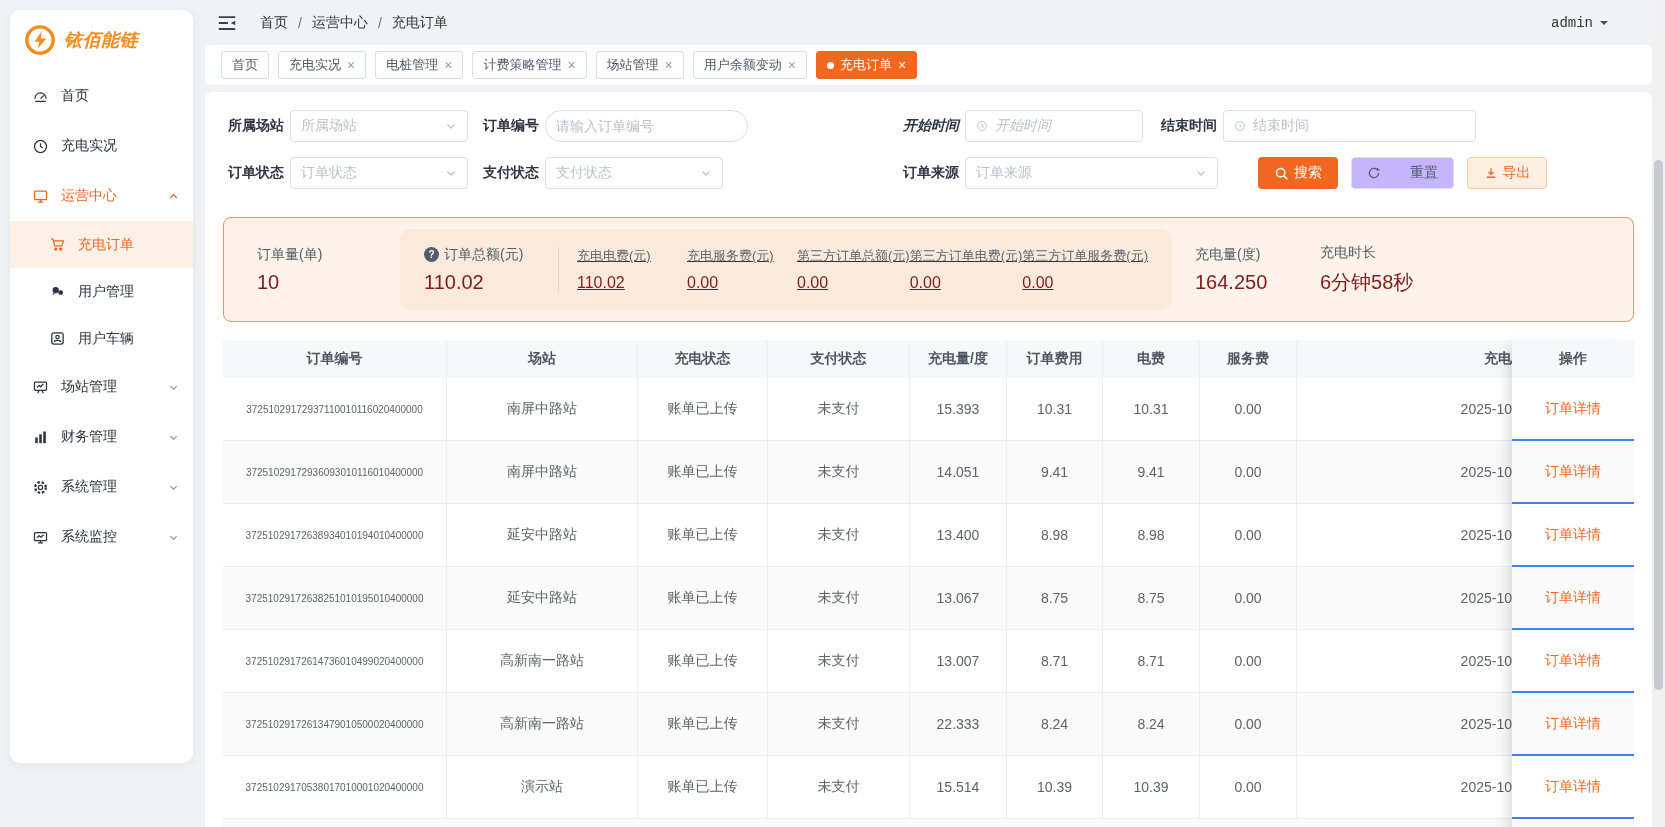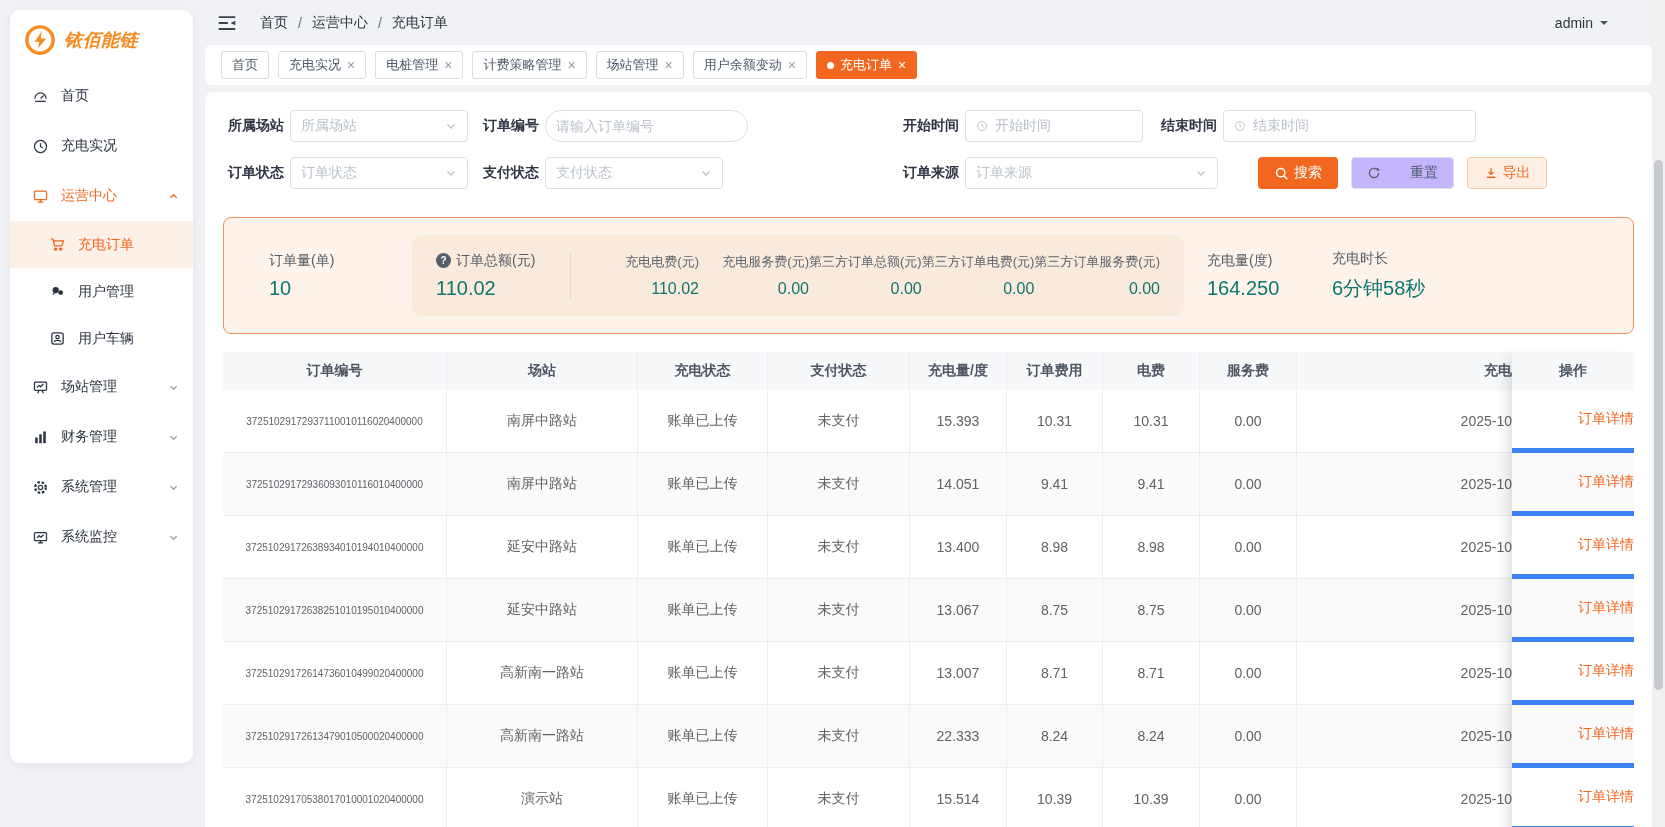--- a/index.html
+++ b/index.html
@@ -20,21 +20,21 @@
   .menu-item.sub { height:47px; padding-left:39px; }
   .menu-item.sub.active { background:#fdf0e7; color:#f2671f; }
   .menu-item.sub.active .mi-icon { color:#f2671f; }
 
   
   .topbar { position:absolute; left:205px; top:0; width:1447px; height:45px; display:flex; align-items:center; }
   .collapse-btn { width:22px; height:22px; margin-left:11px; color:#39414f; cursor:pointer; }
   .breadcrumb { display:flex; align-items:center; gap:10px; margin-left:22px; font-size:14px; color:#2e3440; }
   .crumb { cursor:pointer; }
   .crumb-sep { color:#6e7683; }
-  .user { margin-left:auto; margin-right:44px; display:flex; align-items:center; gap:7px; font-size:14px; color:#2e3440; cursor:pointer; }
+  .user { margin-left:auto; margin-right:44px; display:flex; align-items:center; gap:7px; font-size:14px; color:#2e3440; cursor:pointer;font-family:Liberation Mono, monospace; }
   .caret { width:0; height:0; border:4.5px solid transparent; border-top-color:#4a5160; margin-top:4px; }
 
   
   .tabsbar { position:absolute; left:205px; top:45px; width:1447px; height:40px; background:#fff; border-radius:6px; display:flex; align-items:center; gap:9px; padding:0 16px; }
   .tab { display:flex; align-items:center; gap:6px; height:28px; padding:0 10px; border:1px solid #d8dce3; border-radius:3px; font-size:13px; color:#4e5969; background:#fff; cursor:pointer; white-space:nowrap; }
   .tab .x { color:#959ba4; font-size:14px; line-height:1; cursor:pointer; }
   .tab.active { background:#f2671f; border-color:#f2671f; color:#fff; }
   .tab.active .dot { width:7px; height:7px; border-radius:50%; background:#fff; }
   .tab.active .x { color:#fff; }
 
@@ -46,60 +46,60 @@
   .f-row + .f-row { margin-top:15px; }
   .f-item { display:flex; align-items:center; }
   .f-label { width:62px; flex:none; font-size:14px; font-weight:bold; color:#2f3542; white-space:nowrap; }
   .field { flex:1; height:32px; border:1px solid #dcdfe6; border-radius:4px; display:flex; align-items:center; gap:7px; padding:0 10px; background:#fff; color:#bcc2cb; font-size:14px; cursor:pointer; }
   .field .ph { flex:1; white-space:nowrap; overflow:hidden; }
   .field .chev-sm { width:12px; height:12px; color:#c0c4cc; flex:none; }
   input.txt { flex:1; height:32px; border:1px solid #dcdfe6; border-radius:16px; padding:0 10px; font-size:14px; color:#333; outline:none; font-family:inherit; }
   input.txt::placeholder { color:#bcc2cb; }
   .w1 { width:240px; margin-left:5px; }
   .w2 { width:240px; margin-left:15px; }
-  .w3 { width:240px; margin-left:180px; }
+  .w3 { width:240px; margin-left:180px;font-style:italic; }
   .w3b { width:315px; margin-left:180px; }
   .w4 { width:315px; margin-left:18px; }
   .btns { display:flex; align-items:center; gap:13px; margin-left:40px; }
   .btn { height:32px; min-width:80px; padding:0 15px; border-radius:4px; font-size:14px; display:flex; align-items:center; justify-content:center; gap:5px; cursor:pointer; border:1px solid transparent; }
   .btn-search { background:#f2671f; color:#fff; }
   .btn-reset { background:#c4b5fd; border-color:#dcdfe6; color:#515a6e;gap:29px; }
   .btn-export { background:#fdf0e3; border-color:#f7c9a3; color:#f2671f; }
 
   
-  .statsbar { margin-top:28px; height:117px; border:1px solid #f0915c; border-radius:8px; background:#fdf3ea; display:flex; align-items:center;padding-left:12px; }
+  .statsbar { margin-top:28px; height:105px; border:1px solid #f0915c; border-radius:8px; background:#fdf3ea; display:flex; align-items:center; }
   .st-label { font-size:14px; color:#565c64; white-space:nowrap; }
-  .st-value { font-size:20px; color:#0f766e; margin-top:7px; white-space:nowrap; }
+  .st-value { font-size:20px; color:#7f1d1d; margin-top:7px; white-space:nowrap; }
   .st-small .st-label { font-size:13px; color:#5f656d; }
   .st-small .st-value { font-size:16px; margin-top:9px; }
   .stat-count { width:176px; padding-left:33px; flex:none; }
   .innerbox { width:772px; height:81px; background:#faeadb; border-radius:10px; display:flex; align-items:center; padding:0 24px; flex:none; }
   .stat-total { min-width:112px; }
   .stat-total .tl { display:flex; align-items:center; gap:5px; }
   .q { width:15px; height:15px; border-radius:50%; background:#565d6a; color:#fff; font-size:10px; font-weight:bold; display:flex; align-items:center; justify-content:center; flex:none; cursor:pointer; }
   .vdiv { width:1px; height:46px; background:#eed3bd; margin:0 18px 0 22px; flex:none; }
-  .st-small { flex:1; text-align:right; }
+  .st-small { flex:1; text-align:left;text-decoration:underline; }
   .stat-energy { margin-left:23px; width:110px; flex:none; }
   .stat-duration { margin-left:15px; flex:none; }
 
   
   .tablewrap { margin-top:18px; position:relative; }
   .trow { display:flex; align-items:stretch; }
   .thead { height:38px; background:#f7f8fa; font-weight:bold; color:#4e5663; font-size:14px; }
   .cell { display:flex; align-items:center; justify-content:center; text-align:center; border-right:1px solid #eceef2; padding:0 6px; font-size:14px; color:#606266; }
   .thead .cell { color:#4e5663; }
   .c1{width:224px;} .c2{width:191px;} .c3{width:130px;} .c4{width:142px;} .c5{width:97px;} .c6{width:96px;} .c7{width:97px;} .c8{width:97px;}
   .c9{width:215px; justify-content:flex-end; text-align:right; border-right:none; padding-right:0; overflow:hidden; white-space:nowrap;}
   .tbody-row { height:63px; border-bottom:1px solid #ebedf0; background:#fff; }
   .tbody-row.alt { background:#fafafa; }
   .orderno { line-height:21px; word-break:break-all; font-size:10px; color:#5f6368; padding:0 4px; }
   .sliver { height:63px; background:#fafafa; border-top:0; }
   .opcol { position:absolute; top:0; right:0; width:122px; height:100%; box-shadow:-10px 0 12px -5px rgba(0,0,0,.12); }
   .opcol .ophead { height:38px; background:#f7f8fa; display:flex; align-items:center; justify-content:center; font-weight:bold; font-size:14px; color:#4e5663; }
-  .opcell { height:63px; border-bottom:5px solid #3b82f6; background:#fff; display:flex; align-items:center; justify-content:flex-end; }
+  .opcell { height:63px; border-bottom:2px solid #3b82f6; background:#fff; display:flex; align-items:center; justify-content:center; }
   .opcell.alt { background:#fafafa; }
   .oplink { color:#f2671f; font-size:14px; cursor:pointer; }
   .opfill { background:#fafafa; height:9px; }
 
   
   .scrollbar { position:absolute; right:0; top:0; width:13px; height:827px; background:#f1f1f1; }
   .thumb { position:absolute; left:2px; top:160px; width:9px; height:530px; border-radius:5px; background:#c7cbd0; cursor:pointer; }
 </style>
 </head>
 <body>

